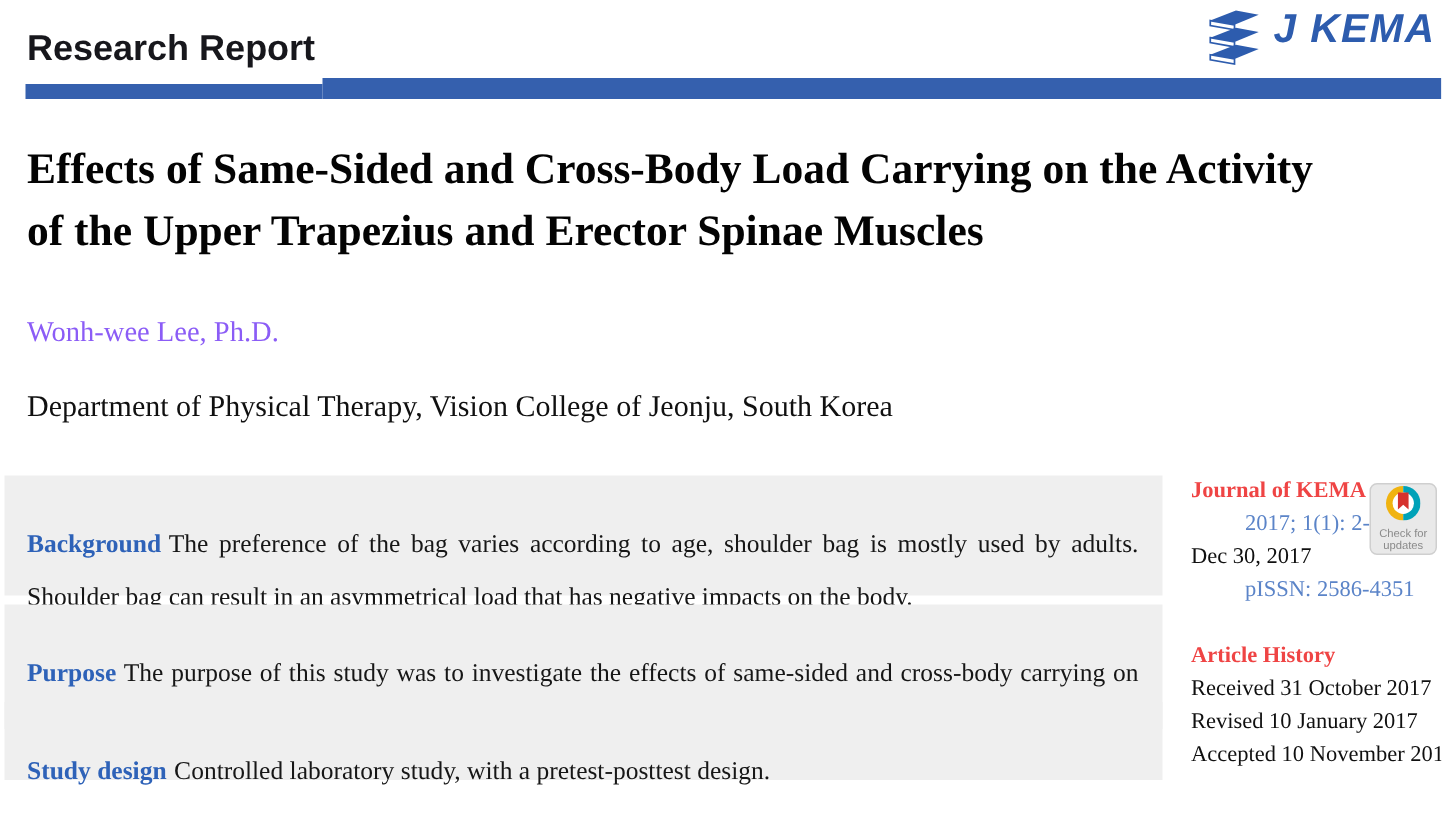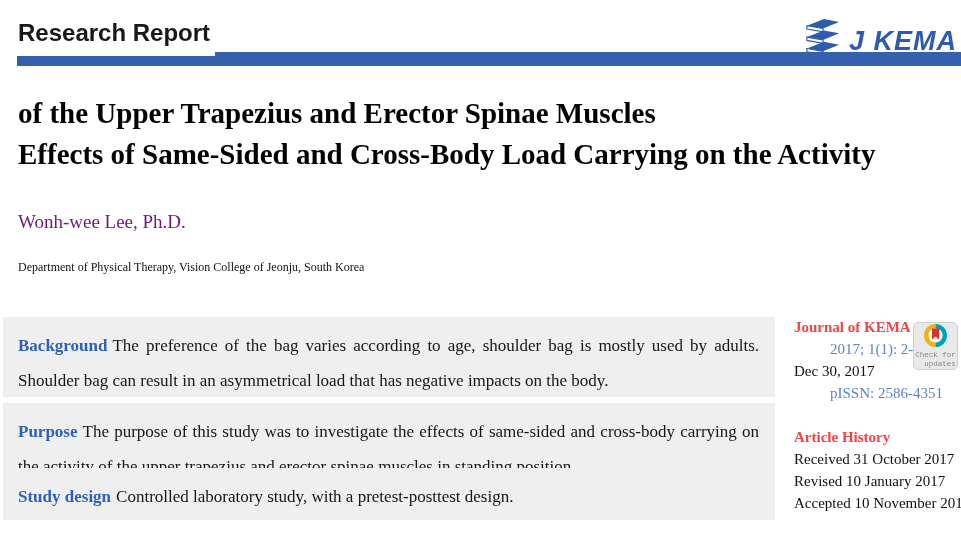--- a/index.html
+++ b/index.html
@@ -3,57 +3,57 @@
 <meta charset="utf-8">
 <style>
   html,body{margin:0;padding:0;background:#fff;}
   #page{position:relative;width:961px;height:551px;background:#ffffff;
         font-family:"Liberation Serif",serif;overflow:hidden;}
 
   
   .category{position:absolute;left:18px;top:19px;
             font-family:"Liberation Sans",sans-serif;font-weight:700;
             font-size:24px;color:#17171c;}
-  .logo{position:absolute;right:4px;top:16px;display:flex;align-items:center;gap:7px;}
+  .logo{position:absolute;right:4px;top:4px;display:flex;align-items:flex-start;gap:7px;}
   .logo-text{font-family:"Liberation Sans",sans-serif;font-style:italic;
              font-weight:700;font-size:27px;color:#2d5cae;letter-spacing:1px;}
   .bar-thin{position:absolute;left:17px;top:56px;width:198px;height:10px;background:#3560ae;}
   .bar-thick{position:absolute;left:215px;top:52px;width:746px;height:14px;background:#3560ae;}
 
   
   .title{position:absolute;left:18px;top:93px;width:910px;
          font-weight:700;font-size:29px;line-height:41px;color:#030303;}
-  .author{position:absolute;left:18px;top:211px;font-size:19px;color:#701a75;}
-  .affiliation{position:absolute;left:18px;top:260px;font-size:12px;color:#101010;}
+  .author{position:absolute;left:18px;top:211px;font-size:19px;color:#8b5cf6;}
+  .affiliation{position:absolute;left:18px;top:260px;font-size:20px;color:#101010;}
 
   
   .abox{position:absolute;left:3px;width:772px;background:#efefef;box-sizing:border-box;}
-  .abox .txt{padding:11px 16px 0 15px;font-size:17px;line-height:35px;
+  .abox .txt{padding:28px 16px 0 15px;font-size:17px;line-height:35px;
              text-align:justify;color:#161616;}
   .abox .label{font-weight:700;color:#2e62b8;margin-right:5px;}
   #box1{top:317px;height:80px;}
   #box2{top:403px;height:83px;}
   #box3{top:468px;height:52px;}
 
   
   .sidebar{position:absolute;left:794px;top:316px;width:167px;
            font-size:15px;line-height:22px;color:#101010;}
   .sidebar div{white-space:nowrap;}
   .sb-bold{color:#ef4444;font-weight:700;}
   .sb-light{color:#5b84c8;margin-left:36px;}
   .sb-online{color:#2e62b8;}
   .sb-spacer{height:22px;}
 
   
   .badge{position:absolute;left:913px;top:322px;width:45px;height:48px;
          background:#e9e9e9;border:1px solid #cfcfcf;border-radius:5px;
          box-sizing:border-box;display:flex;flex-direction:column;
          align-items:center;justify-content:center;cursor:pointer;}
-  .badge-text{font-family:Liberation Mono, monospace;font-size:7.5px;
-              line-height:8.5px;color:#8a8a8a;text-align:right;}
+  .badge-text{font-family:Liberation Sans, sans-serif;font-size:7.5px;
+              line-height:8.5px;color:#8a8a8a;text-align:center;}
 </style>
 </head>
 <body>
 
 <div id="page">
 
   <div class="category">Research Report</div>
 
   <div class="logo">
     <span>
@@ -68,22 +68,22 @@
         </g>
       </svg>
     </span>
     <span class="logo-text">J KEMA</span>
   </div>
 
   <div class="bar-thin"></div>
   <div class="bar-thick"></div>
 
   <div class="title">
+    <div>Effects of Same-Sided and Cross-Body Load Carrying on the Activity</div>
     <div>of the Upper Trapezius and Erector Spinae Muscles</div>
-    <div>Effects of Same-Sided and Cross-Body Load Carrying on the Activity</div>
   </div>
 
   <div class="author">Wonh-wee Lee, Ph.D.</div>
 
   <div class="affiliation">Department of Physical Therapy, Vision College of Jeonju, South Korea</div>
 
   <div class="abox" id="box1">
     <div class="txt">
       <span class="label">Background</span><span>The preference of the bag varies according to age, shoulder bag is mostly used by adults. Shoulder bag can result in an asymmetrical load that has negative impacts on the body.</span>
     </div>

